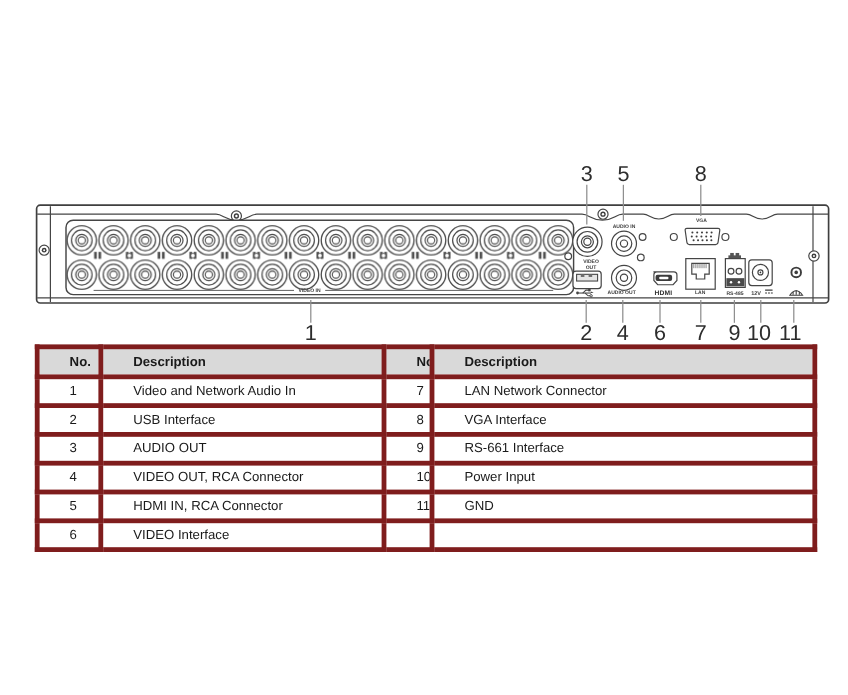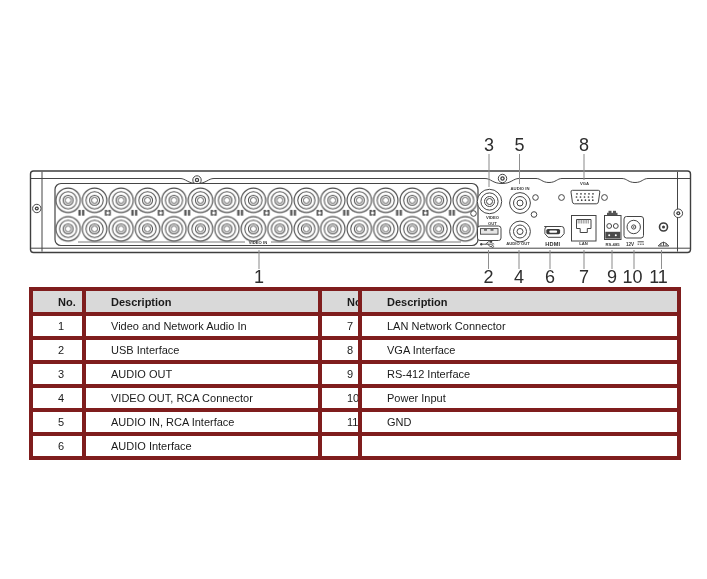--- a/index.html
+++ b/index.html
@@ -242,36 +242,36 @@
   <tr>
     <td>2</td>
     <td>USB Interface</td>
     <td>8</td>
     <td>VGA Interface</td>
   </tr>
   <tr>
     <td>3</td>
     <td>AUDIO OUT</td>
     <td>9</td>
-    <td>RS-412 Interface</td>
+    <td>RS-661 Interface</td>
   </tr>
   <tr>
     <td>4</td>
     <td>VIDEO OUT, RCA Connector</td>
     <td>10</td>
     <td>Power Input</td>
   </tr>
   <tr>
     <td>5</td>
-    <td>AUDIO IN, RCA Interface</td>
+    <td>HDMI IN, RCA Connector</td>
     <td>11</td>
     <td>GND</td>
   </tr>
   <tr>
     <td>6</td>
-    <td>AUDIO Interface</td>
+    <td>VIDEO Interface</td>
     <td></td>
     <td></td>
   </tr>
 </tbody>
     </table>
 
 </div>
 
 </body></html>

